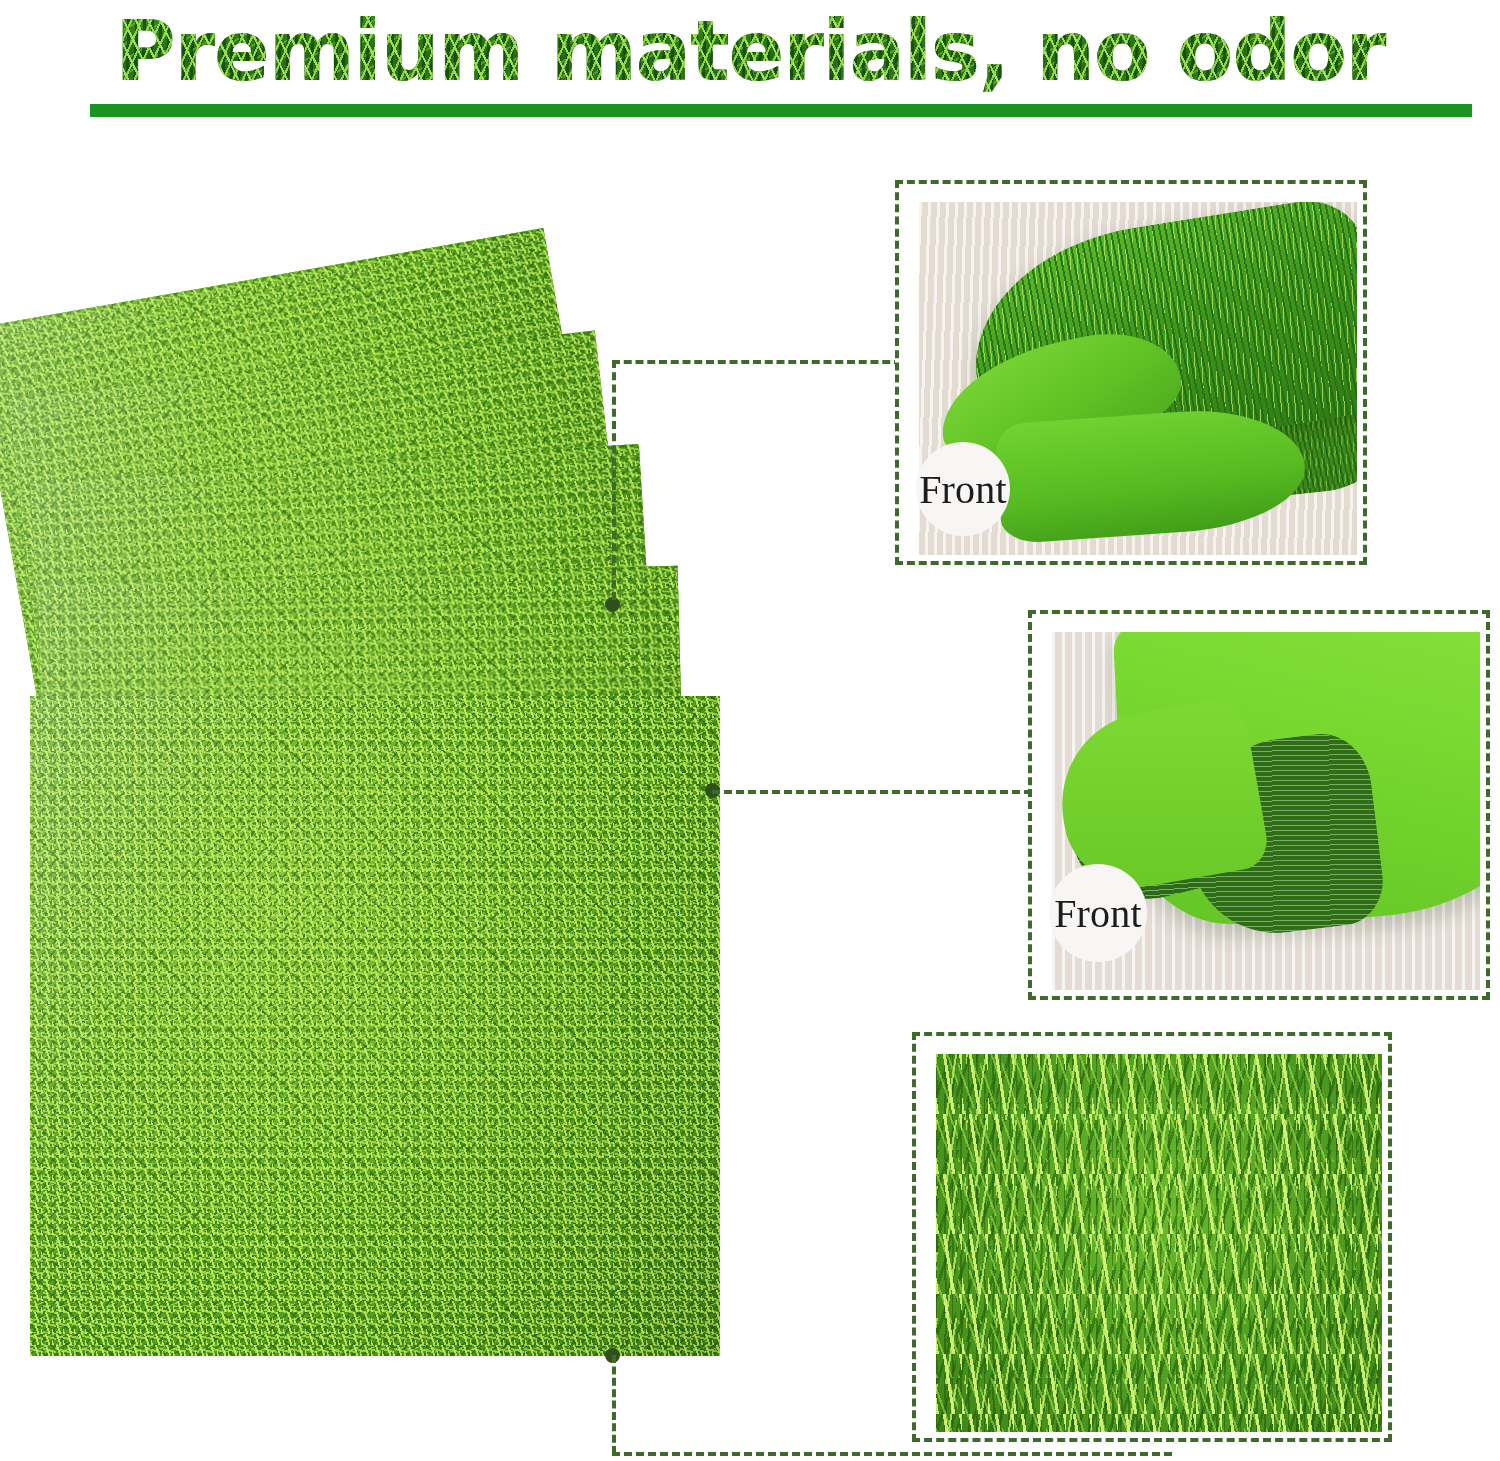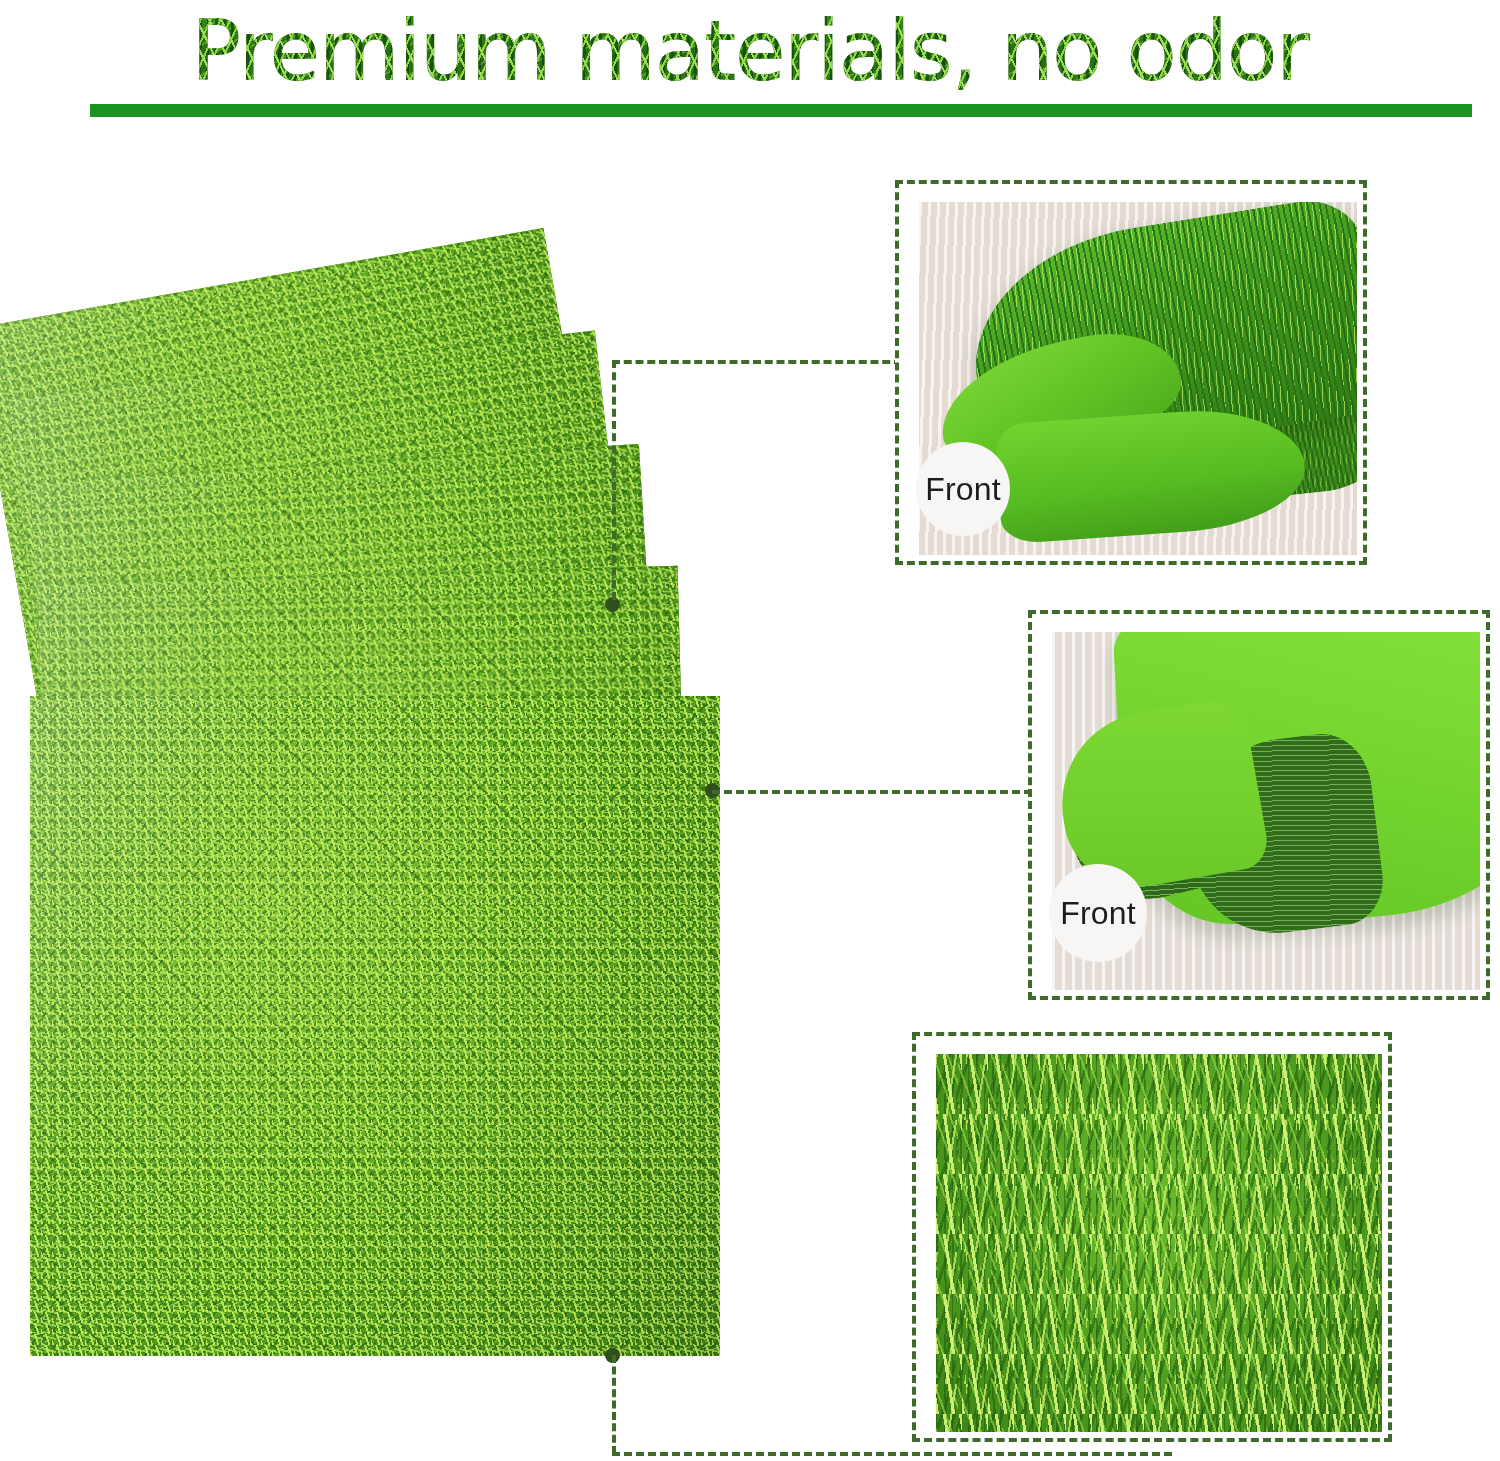--- a/index.html
+++ b/index.html
@@ -31,21 +31,21 @@
   }
 
   .headline {
     position: absolute;
     left: 50%;
     transform: translateX(-50%);
     top: 2px;
     width: 1420px;
     text-align: center;
     font-family: "DejaVu Sans", sans-serif;
-    font-weight: normal;
+    font-weight: bold;
     font-size: 83px;
     line-height: 100px;
     letter-spacing: -1.5px;
     white-space: nowrap;
     
     background-color: #2d7a17;
     background-image:
       repeating-linear-gradient(114deg,
         rgba(150,220,70,0.95) 0px, rgba(150,220,70,0.95) 2px,
         rgba(0,0,0,0) 2px, rgba(0,0,0,0) 9px),
@@ -298,22 +298,22 @@
 
   
   .badge {
     position: absolute;
     border-radius: 50%;
     background: #f7f6f4;
     display: flex;
     align-items: center;
     justify-content: center;
     color: #1d1d1d;
-    font-family: Liberation Sans, sans-serif;
-    font-size: 32px;
+    font-family: Liberation Serif, serif;
+    font-size: 40px;
     letter-spacing: 0.2px;
   }
 
   
   .conn {
     position: absolute;
     background: transparent;
   }
   .conn-h {
     border-top: 4px dashed #3e6b29;

